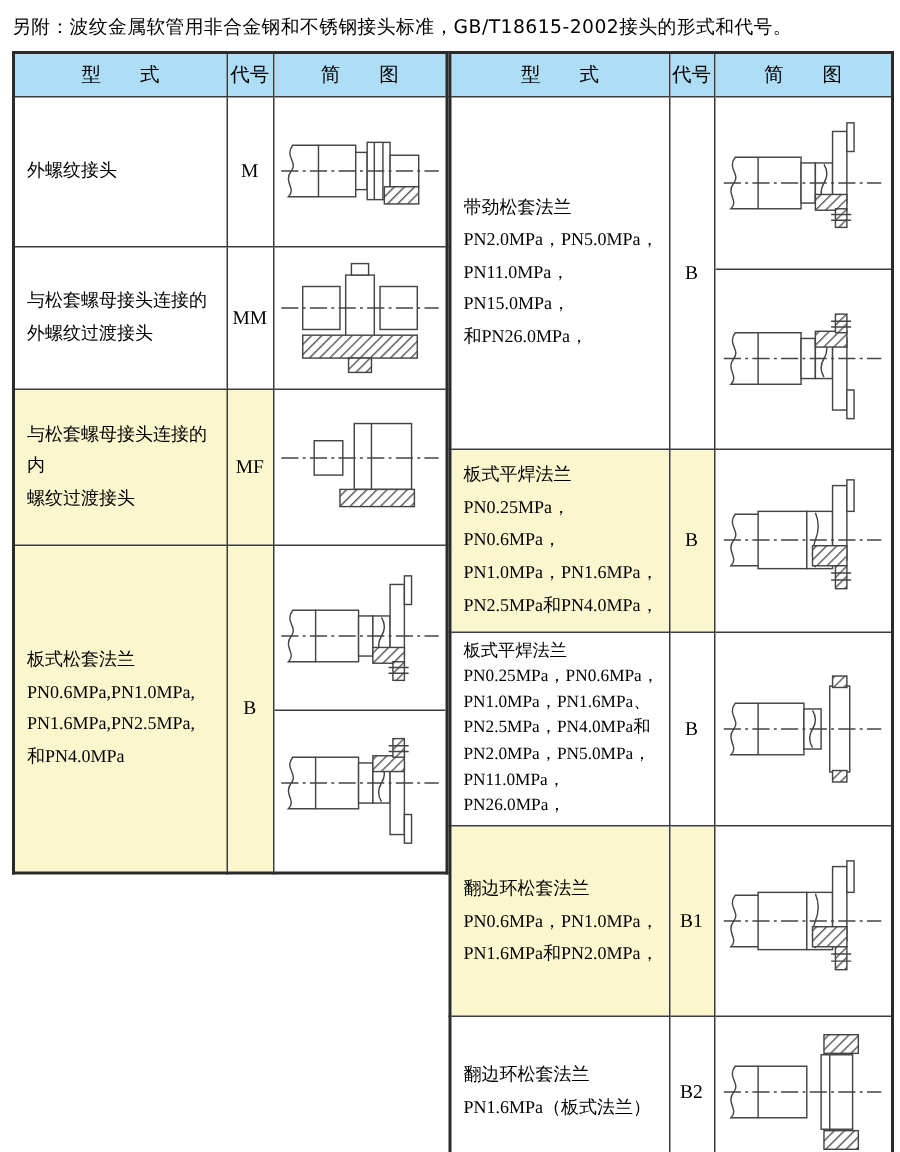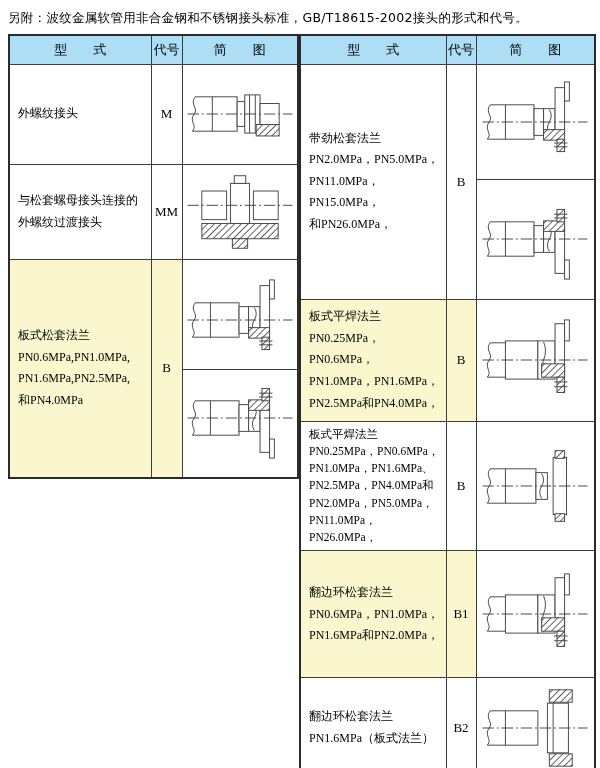--- a/index.html
+++ b/index.html
@@ -103,20 +103,34 @@
       <td class="cc">MM</td>
       <td class="dc">
         <svg class="diag" viewBox="0 0 112 88">
               <rect x="16" y="22" width="26" height="30" fill="#fff" stroke="#444" stroke-width="1"></rect>
               <rect x="70" y="22" width="26" height="30" fill="#fff" stroke="#444" stroke-width="1"></rect>
               <rect x="46" y="14" width="20" height="44" fill="#fff" stroke="#444" stroke-width="1"></rect>
               <rect x="50" y="6" width="12" height="8" fill="#fff" stroke="#444" stroke-width="1"></rect>
               <rect x="16" y="56" width="80" height="16" fill="url(#hatch)" stroke="#444" stroke-width="1"></rect>
               <rect x="48" y="72" width="16" height="10" fill="url(#hatch)" stroke="#444" stroke-width="1"></rect>
               <line x1="1" y1="37" x2="111" y2="37" stroke="#444" stroke-width="1" stroke-dasharray="12 3 2 3"></line>
+            </svg>
+      </td>
+    </tr>
+    <tr class="alt" style="height:104px">
+      <td class="tc">与松套螺母接头连接的内
+螺纹过渡接头</td>
+      <td class="cc">MF</td>
+      <td class="dc">
+        <svg class="diag" viewBox="0 0 112 88">
+              <rect x="24" y="26" width="20" height="24" fill="#fff" stroke="#444" stroke-width="1"></rect>
+              <rect x="52" y="14" width="40" height="46" fill="#fff" stroke="#444" stroke-width="1"></rect>
+              <line x1="64" y1="14" x2="64" y2="60" stroke="#444" stroke-width="1"></line>
+              <rect x="42" y="60" width="52" height="12" fill="url(#hatch)" stroke="#444" stroke-width="1"></rect>
+              <line x1="1" y1="38" x2="111" y2="38" stroke="#444" stroke-width="1" stroke-dasharray="12 3 2 3"></line>
             </svg>
       </td>
     </tr>
     <tr class="alt" style="height:219px">
       <td class="tc">板式松套法兰
 PN0.6MPa,PN1.0MPa,
 PN1.6MPa,PN2.5MPa,
 和PN4.0MPa</td>
       <td class="cc">B</td>
       <td class="dc split">

